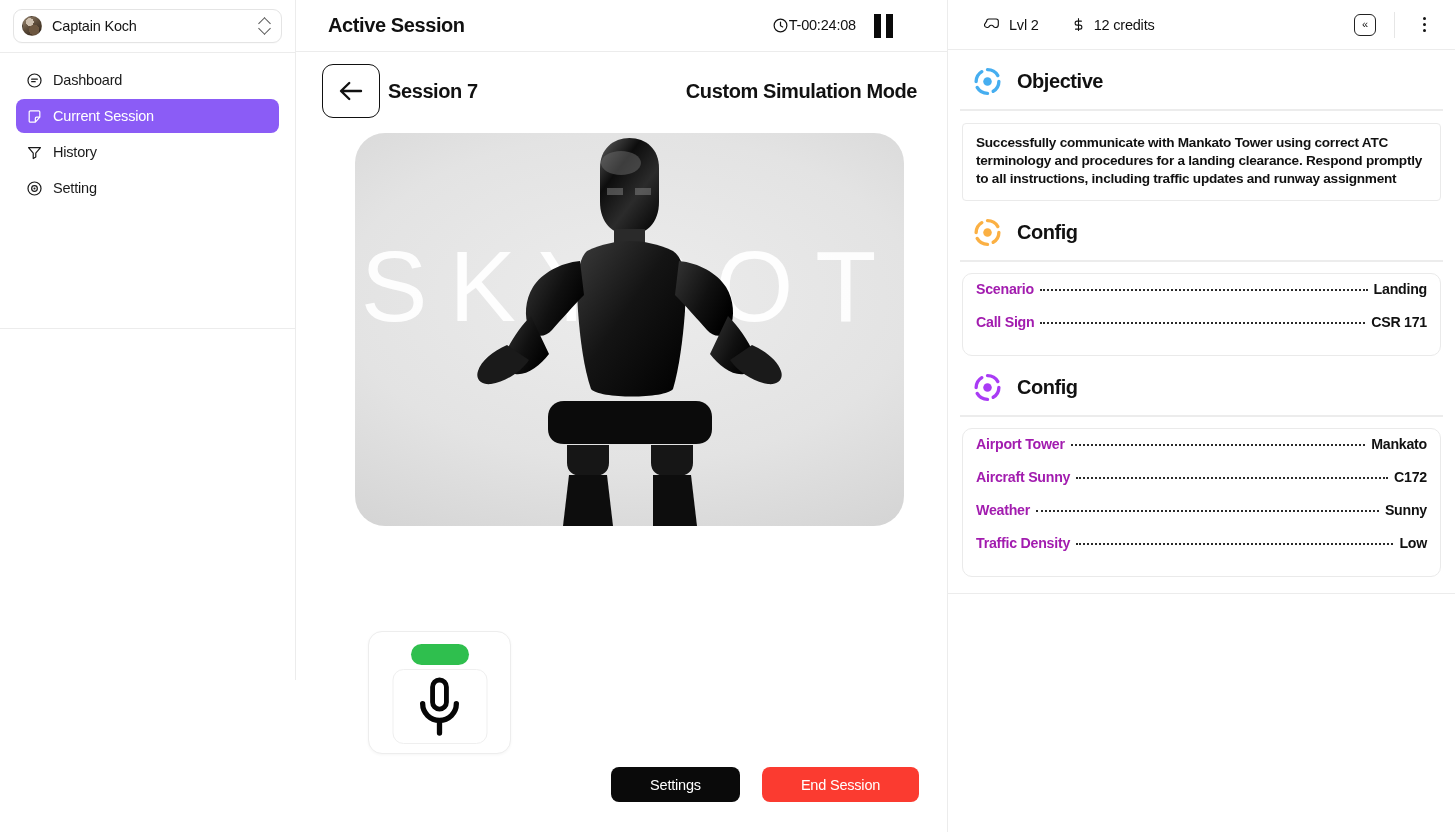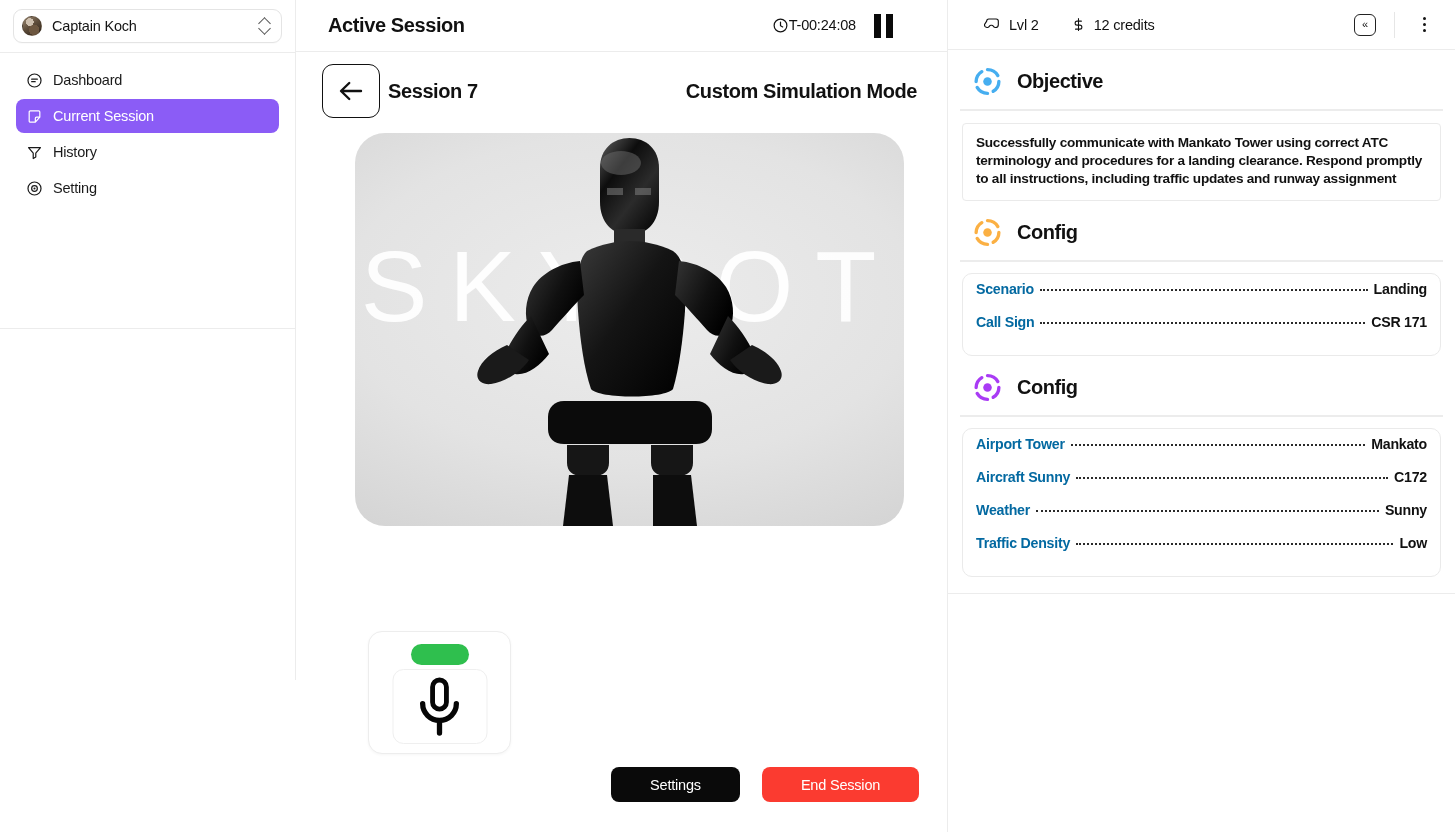--- a/index.html
+++ b/index.html
@@ -219,21 +219,21 @@
 
   .config-card {
     margin: 11px 14px 0 14px;
     border: 1px solid #eaeaea; border-radius: 10px;
     padding: 7px 13px 8px 13px;
   }
   .config-row {
     display: flex; align-items: baseline;
     height: 33px;
   }
-  .cfg-label { font-size: 14.2px; font-weight: bold; letter-spacing: -0.25px; color: #0369a1; white-space: nowrap; }
+  .cfg-label { font-size: 14.2px; font-weight: bold; letter-spacing: -0.25px; color: #a21caf; white-space: nowrap; }
   .cfg-dots {
     flex: 1 1 auto; margin: 0 6px;
     border-bottom: 2px dotted #2a2a2a;
     position: relative; top: -3px;
     min-width: 10px;
   }
   .cfg-value { font-size: 14.2px; font-weight: bold; letter-spacing: -0.25px; color: #111; white-space: nowrap; }
 
   .rp-bottom-sep { height: 1px; background: #ececec; margin-top: 16px; }
   .transcript-row {

